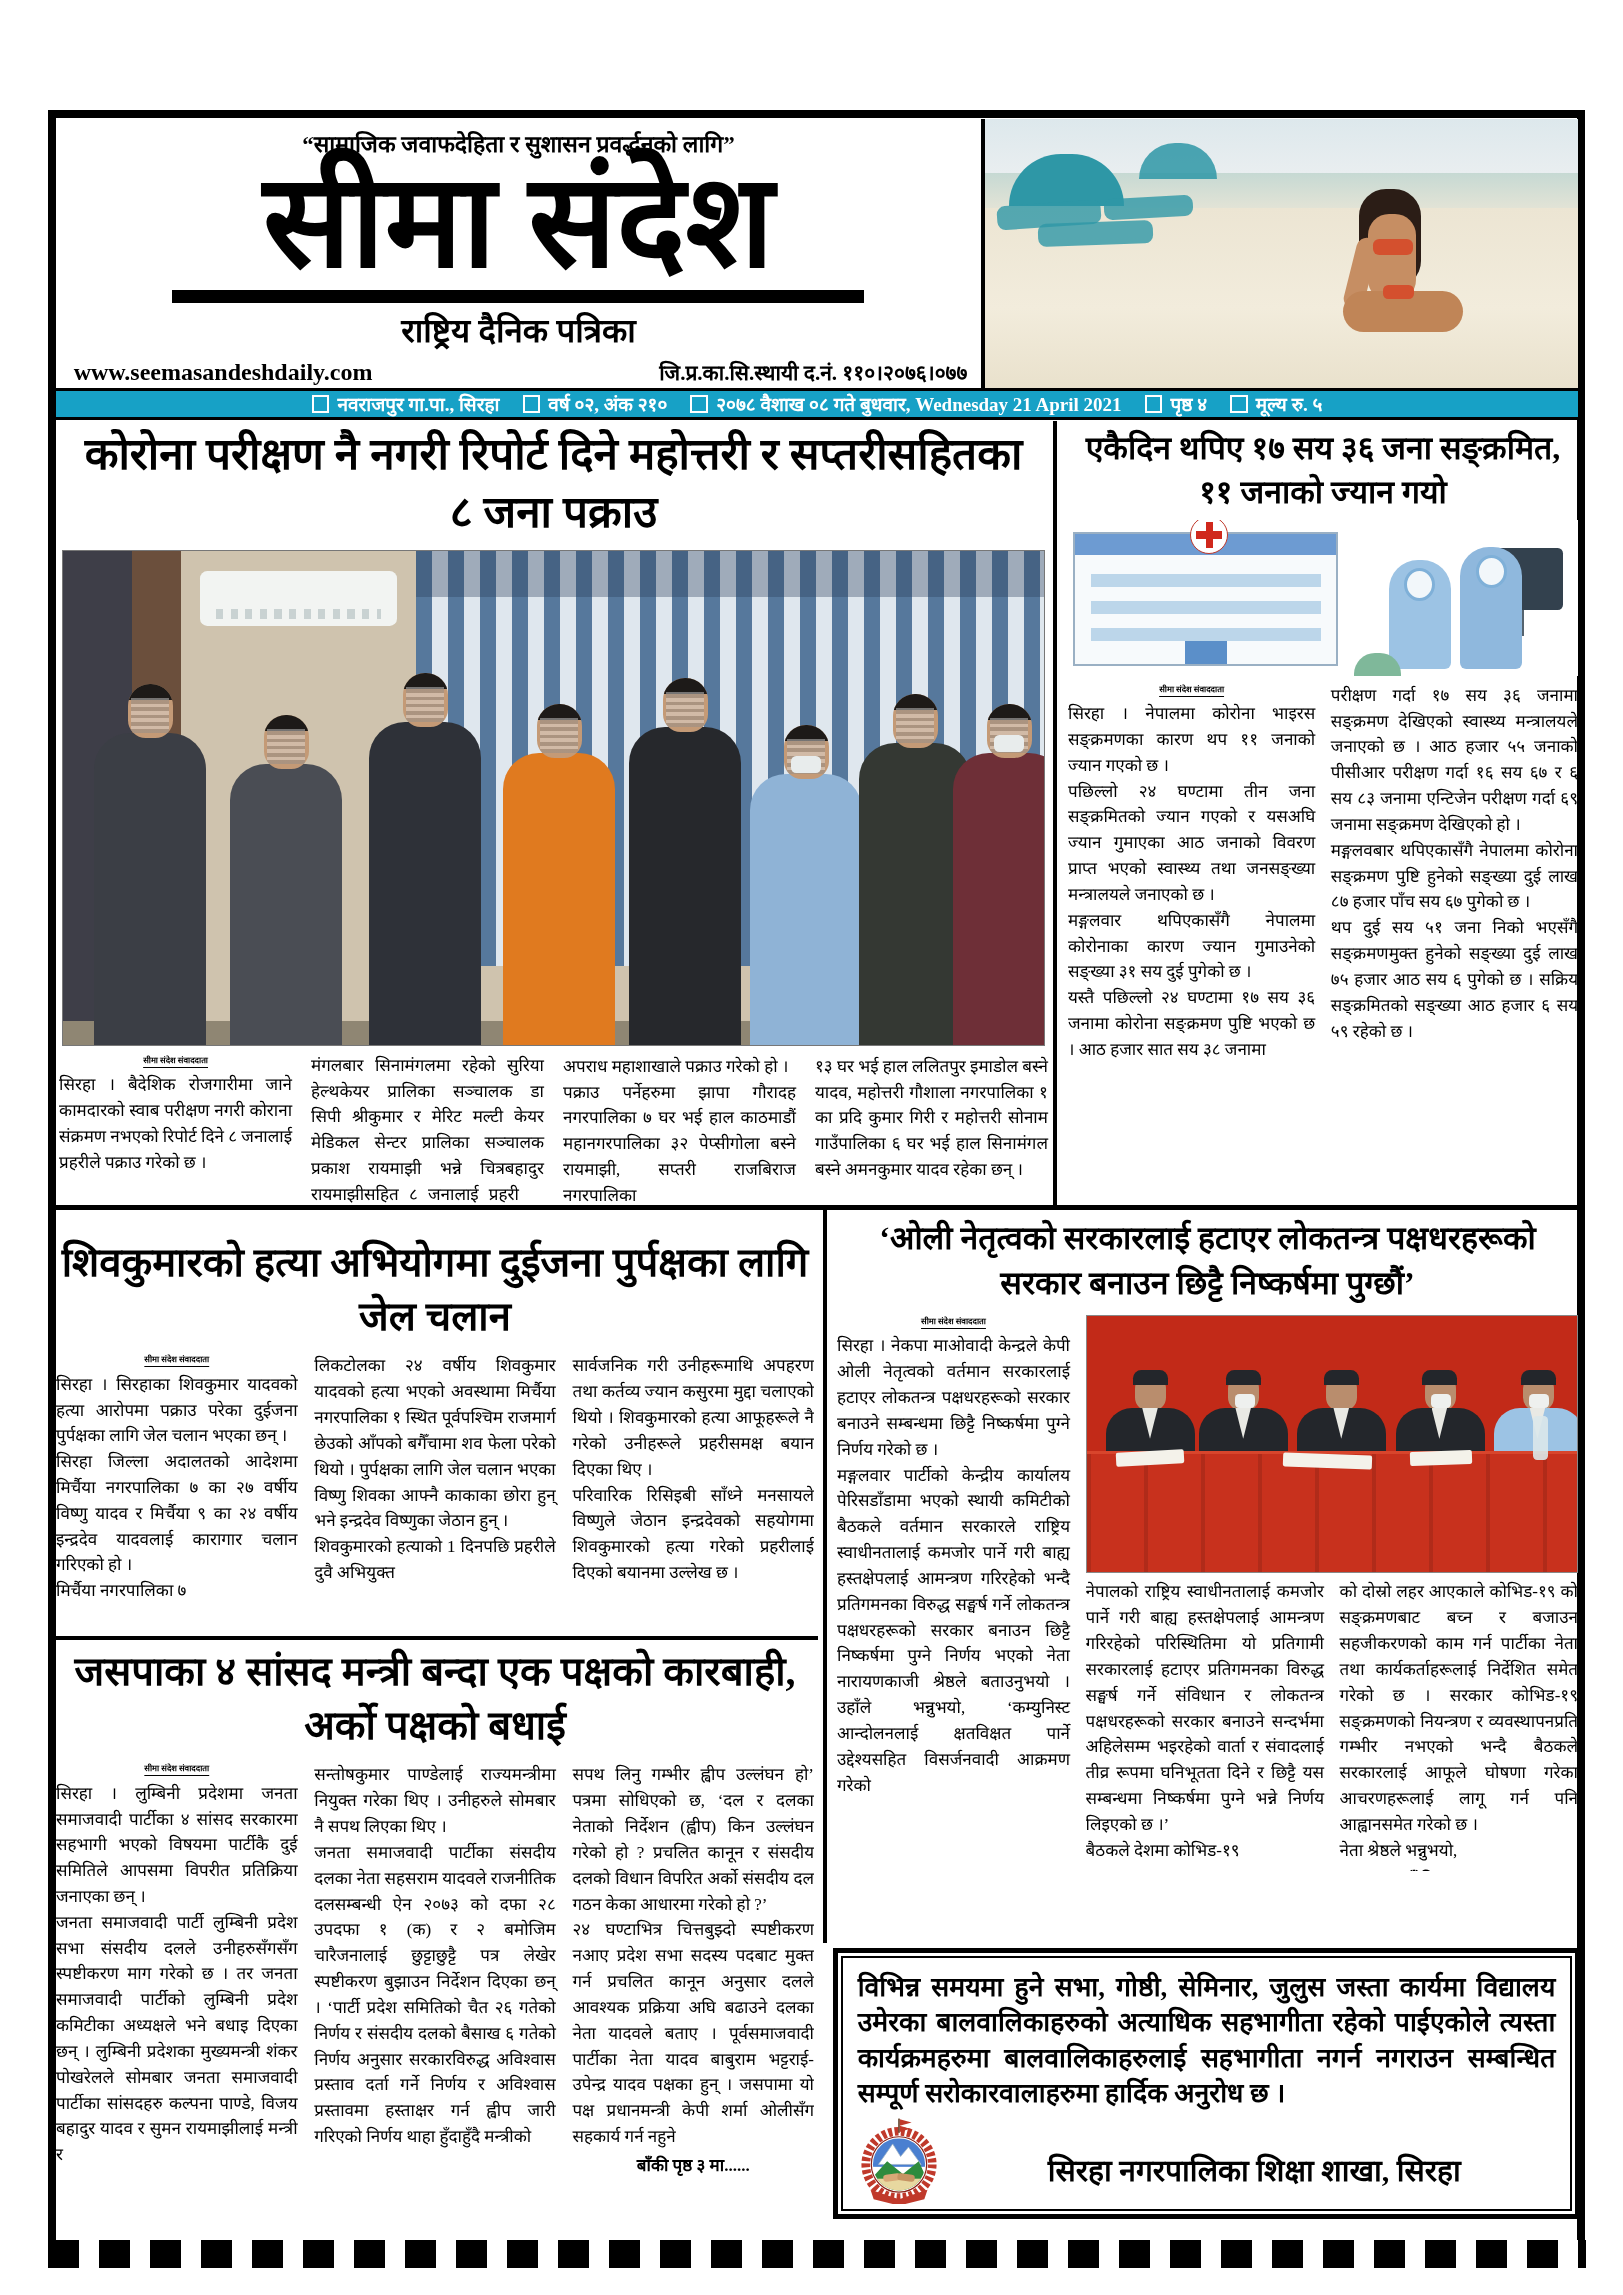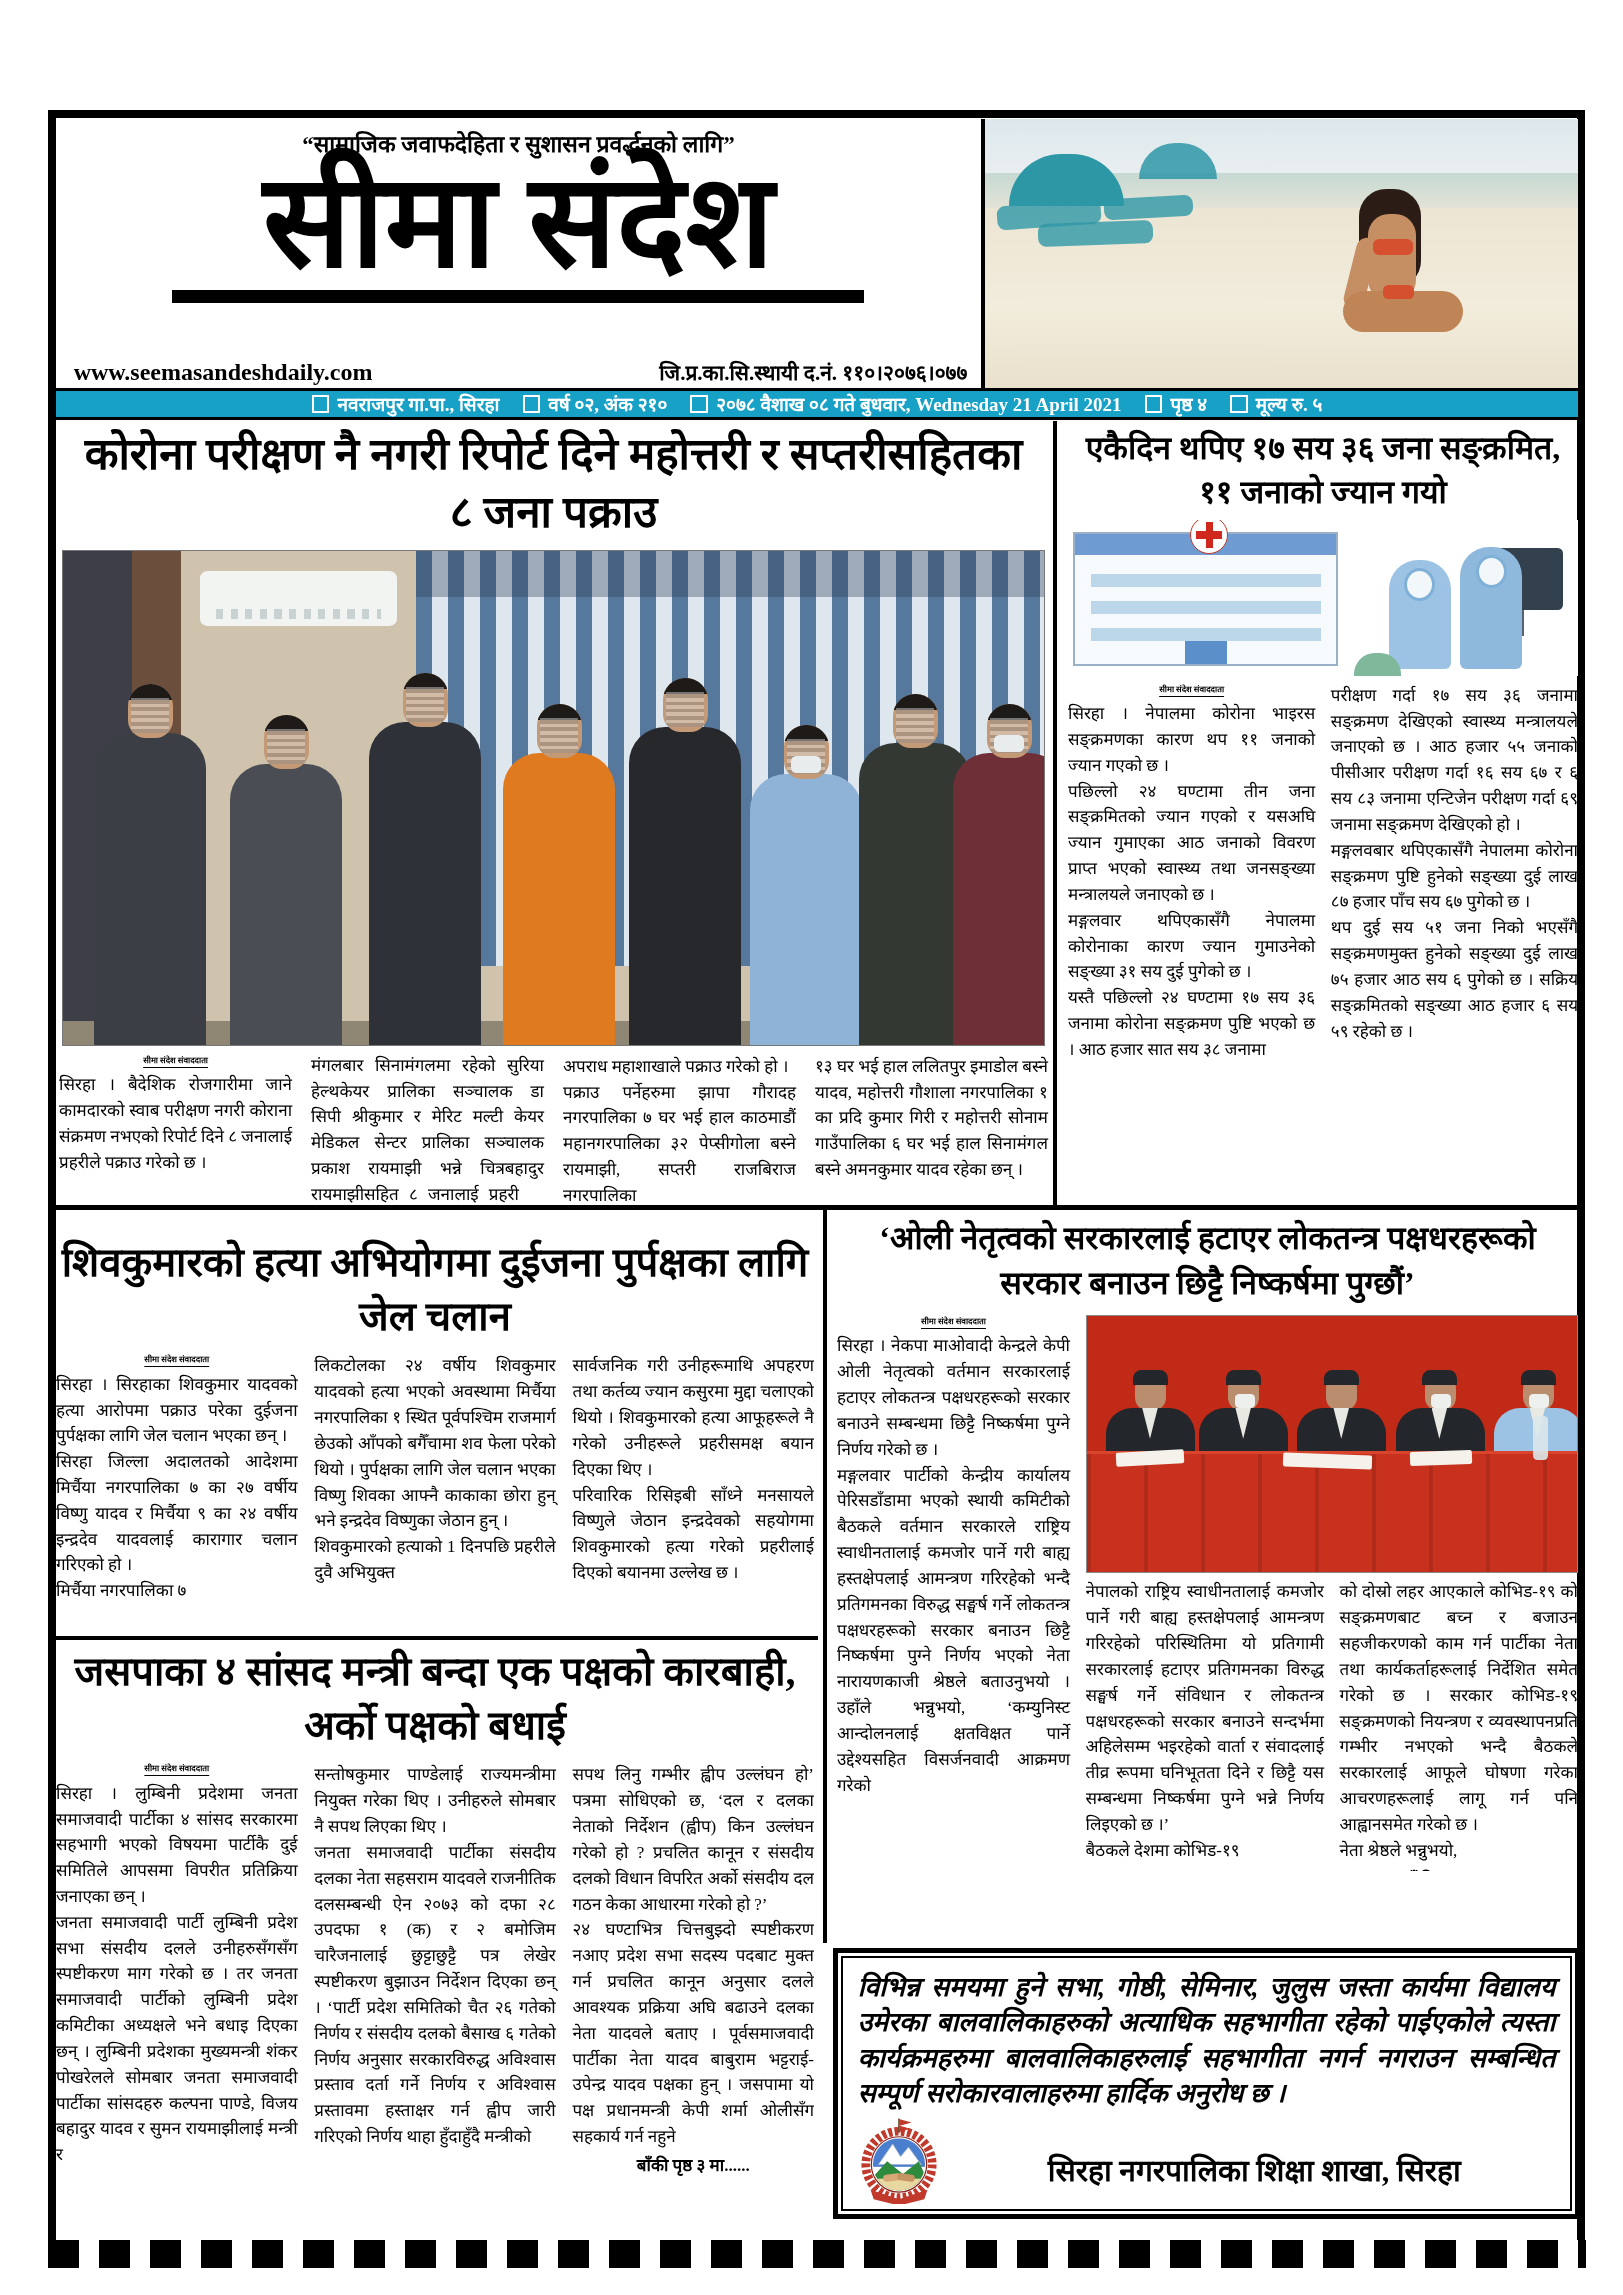--- a/index.html
+++ b/index.html
@@ -131,35 +131,36 @@
   .s4cols .col{flex:1;}
   .cont-note{font-size:17px;font-weight:bold;text-align:center;margin-top:3.1px;}
   
   .story5{position:absolute;left:56px;top:1645px;width:758px;}
   .story5 .headline{font-size:40px;line-height:1.35;}
   .story5 .cols{gap:16.7px;margin-top:9.4px;height:460px;}
   .story5 .col{flex:1;}
   
   .noticebox{position:absolute;left:833px;top:1948px;width:747px;height:271px;border:5.2px solid #000;box-sizing:border-box;padding:3.1px;}
   .notice-inner{border:2.1px solid #000;height:100%;box-sizing:border-box;padding:11.5px 14.6px 5.2px;}
-  .notice-text{font-size:26.6px;font-weight:bold;line-height:1.34;text-align:justify;font-style:italic;}
+  .notice-text{font-size:26.6px;font-weight:bold;line-height:1.34;text-align:justify;}
   .notice-footer{display:flex;align-items:center;gap:13.5px;margin-top:5.2px;}
   .notice-org{flex:1;font-size:30px;font-weight:bold;text-align:center;margin-top:17px;}
 </style>
 </head>
 <body>
 
 <div class="page">
   <div class="frame"></div>
 
   <header class="masthead">
     <div class="mast-left">
       <div class="tagline">“सामाजिक जवाफदेहिता र सुशासन प्रवर्द्धनको लागि”</div>
       <h1 class="np-title">सीमा संदेश</h1>
       <div class="title-rule"></div>
+      <div class="np-subtitle">राष्ट्रिय दैनिक पत्रिका</div>
       <div class="mast-bottom">
         <span class="website">www.seemasandeshdaily.com</span>
         <span class="regno">जि.प्र.का.सि.स्थायी द.नं.  ११०।२०७६।०७७</span>
       </div>
     </div>
     <div class="mast-photo">
       <div class="bp-sky"></div>
       <div class="bp-mid"></div>
       <div class="bp-sand"></div>
       <div class="bp-umbrella bp-u1"></div>

